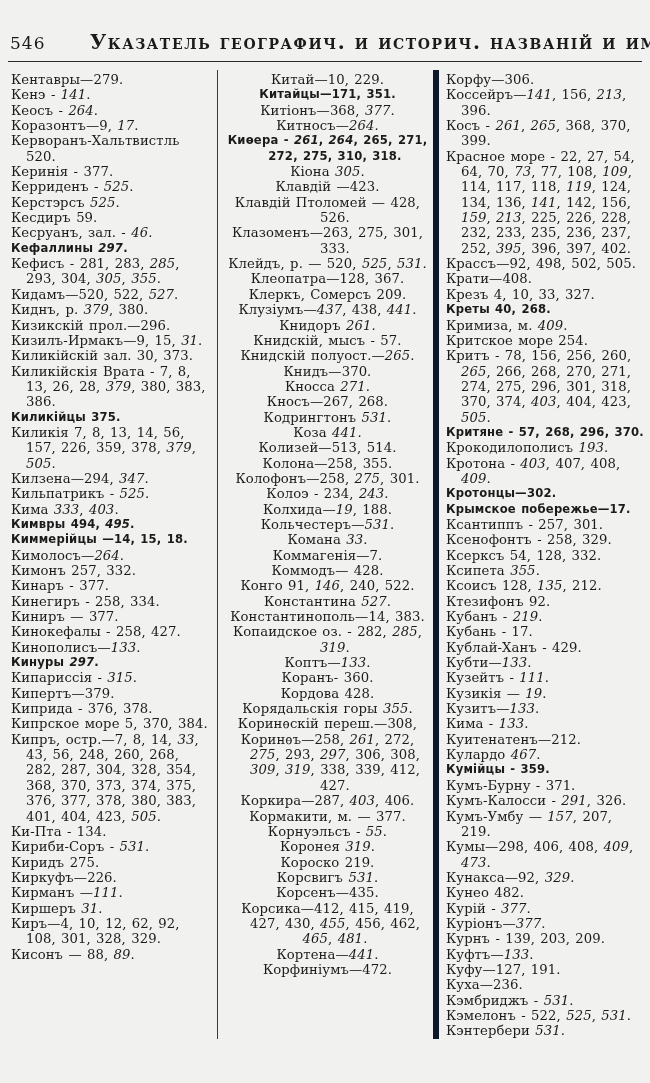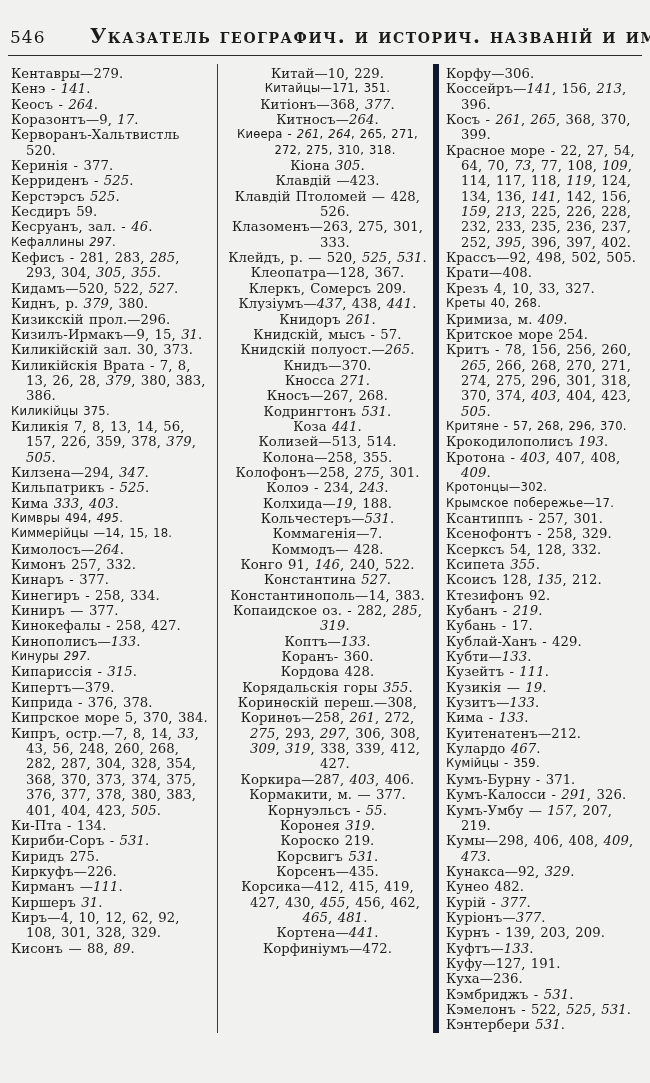--- a/index.html
+++ b/index.html
@@ -13,21 +13,21 @@
   .page{
     position:relative;
     width:650px;height:1083px;
     background:#f1f1ef;
     overflow:hidden;
     box-sizing:border-box;
   }
   .header{
     display:flex;
     align-items:baseline;
-    padding:24px 14px 0 10px;
+    padding:30px 14px 0 10px;
   }
   .page-number{
     font-size:17px;
     letter-spacing:1px;
     min-width:80px;
   }
   .running-title{
     flex:1;
     text-align:center;
     font-variant:small-caps;
@@ -57,21 +57,21 @@
   .entry{
     font-size:13.2px;
     line-height:15.35px;
     padding-left:15px;
     text-indent:-15px;
     letter-spacing:0.1px;
     word-spacing:1px;
   }
   .entry.sans{
     font-family:"DejaVu Sans", sans-serif;
-    font-weight:normal;
+    font-weight:bold;
     font-size:11.6px;
     letter-spacing:0.2px;
   }
   .entry i{font-style:italic;}
 </style>
 </head>
 <body>
 
 <div class="page">
   <div class="header">
@@ -149,20 +149,21 @@
         <div class="entry"><span>Кносса </span><i>271</i><span>.</span></div>
         <div class="entry"><span>Кносъ—267, 268.</span></div>
         <div class="entry"><span>Кодрингтонъ </span><i>531</i><span>.</span></div>
         <div class="entry"><span>Коза </span><i>441</i><span>.</span></div>
         <div class="entry"><span>Колизей—513, 514.</span></div>
         <div class="entry"><span>Колона—258, 355.</span></div>
         <div class="entry"><span>Колофонъ—258, </span><i>275</i><span>, 301.</span></div>
         <div class="entry"><span>Колоэ - 234, </span><i>243</i><span>.</span></div>
         <div class="entry"><span>Колхида—</span><i>19</i><span>, 188.</span></div>
         <div class="entry"><span>Кольчестеръ—</span><i>531</i><span>.</span></div>
+        <div class="entry"><span>Комана </span><i>33</i><span>.</span></div>
         <div class="entry"><span>Коммагенія—7.</span></div>
         <div class="entry"><span>Коммодъ— 428.</span></div>
         <div class="entry"><span>Конго 91, </span><i>146</i><span>, 240, 522.</span></div>
         <div class="entry"><span>Константина </span><i>527</i><span>.</span></div>
         <div class="entry"><span>Константинополь—14, 383.</span></div>
         <div class="entry"><span>Копаидское оз. - 282, </span><i>285</i><span>, </span><i>319</i><span>.</span></div>
         <div class="entry"><span>Коптъ—</span><i>133</i><span>.</span></div>
         <div class="entry"><span>Коранъ- 360.</span></div>
         <div class="entry"><span>Кордова 428.</span></div>
         <div class="entry"><span>Корядальскія горы </span><i>355</i><span>.</span></div>

